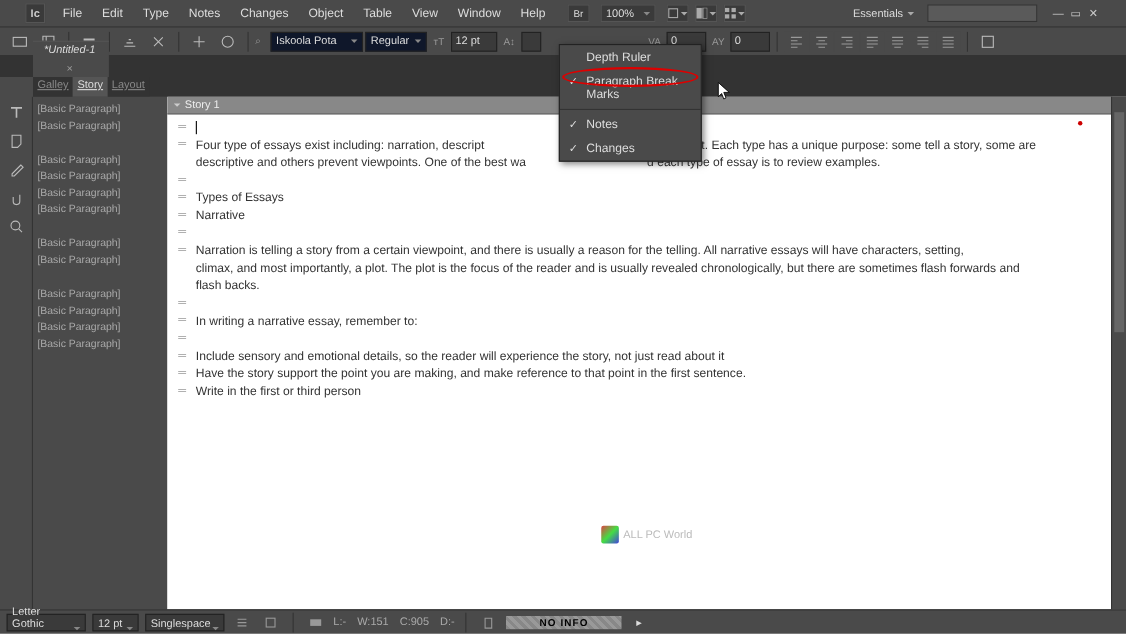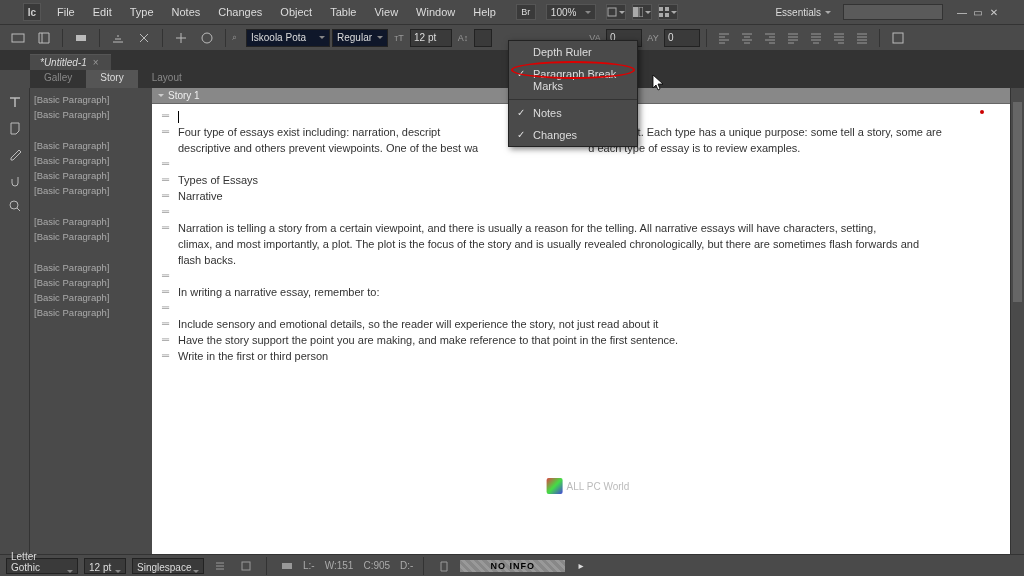--- a/index.html
+++ b/index.html
@@ -27,25 +27,25 @@
 .font-sel { width: 84px; height: 18px; background: #0f172a; border: 1px solid #222; display: flex; align-items: center; padding: 0 4px; font-size: 10px; justify-content: space-between; }
 .font-sel .dd { border-left: 3px solid transparent; border-right: 3px solid transparent; border-top: 3px solid #888; }
 .size-sel { width: 42px; height: 18px; background: #3a3a3a; border: 1px solid #222; display: flex; align-items: center; padding: 0 3px; font-size: 10px; justify-content: space-between; }
 .small-lbl { width: 18px; height: 18px; display: flex; align-items: center; justify-content: center; font-size: 9px; color: #999; }
 .num-sel { width: 36px; height: 18px; background: #3a3a3a; border: 1px solid #222; display: flex; align-items: center; padding: 0 3px; font-size: 10px; justify-content: space-between; }
 .align-group { display: flex; gap: 1px; }
 .align-btn { width: 22px; height: 18px; background: #4a4a4a; display: flex; align-items: center; justify-content: center; }
 .align-btn svg { width: 12px; height: 12px; fill: #999; }
 
 .tabbar { height: 20px; background: #333; display: flex; align-items: end; padding-left: 30px; }
-.tab { background: #4a4a4a; padding: 2px 12px 2px 10px; font-size: 10px; font-style: italic; display: flex; align-items: center; gap: 6px; border-top: 1px solid #555; }
+.tab { background: #4a4a4a; padding: 2px 12px 2px 10px; font-size: 10px; font-style: italic; display: flex; align-items: center; gap: 6px; border-top: 1px solid #555; flex-direction: column; }
 .tab .x { font-style: normal; font-size: 10px; color: #999; }
 
 .subtabs { height: 18px; background: #333; display: flex; margin-left: 30px; }
-.subtab { padding: 2px 14px; background: #333; font-size: 10px; color: #888; }
+.subtab { padding: 2px 4px; background: #333; font-size: 10px; color: #888; text-decoration: underline; }
 .subtab.active { background: #555; color: #ddd; }
 
 .main { display: flex; height: calc(576px - 24px - 26px - 20px - 18px - 22px); }
 .toolcol { width: 30px; background: #4a4a4a; border-right: 1px solid #333; display: flex; flex-direction: column; align-items: center; padding-top: 4px; gap: 6px; }
 .toolcol .tool { width: 20px; height: 20px; display: flex; align-items: center; justify-content: center; }
 .toolcol svg { width: 14px; height: 14px; fill: #bbb; stroke: #bbb; }
 
 .para-panel { width: 122px; background: #4a4a4a; padding: 4px 4px; }
 .para-row { font-size: 9.5px; color: #aaa; padding: 2px 0; white-space: nowrap; }
 
@@ -347,21 +347,21 @@
       <div class="line">
           <span class="mark">═</span>
           <span class="txt"></span>
         </div>
       <div class="line">
           <span class="mark">═</span>
           <span class="txt">Narration is telling a story from a certain viewpoint, and there is usually a reason for the telling. All narrative essays will have characters, setting,</span>
         </div>
       <div class="line">
           <span class="mark"></span>
-          <span class="txt">climax, and most importantly, a plot. The plot is the focus of the story and is usually revealed chronologically, but there are sometimes flash forwards and</span>
+          <span class="txt">climax, and most importantly, a plot. The plot is the focus of the reader and is usually revealed chronologically, but there are sometimes flash forwards and</span>
         </div>
       <div class="line">
           <span class="mark"></span>
           <span class="txt">flash backs.</span>
         </div>
       <div class="line">
           <span class="mark">═</span>
           <span class="txt"></span>
         </div>
       <div class="line">

